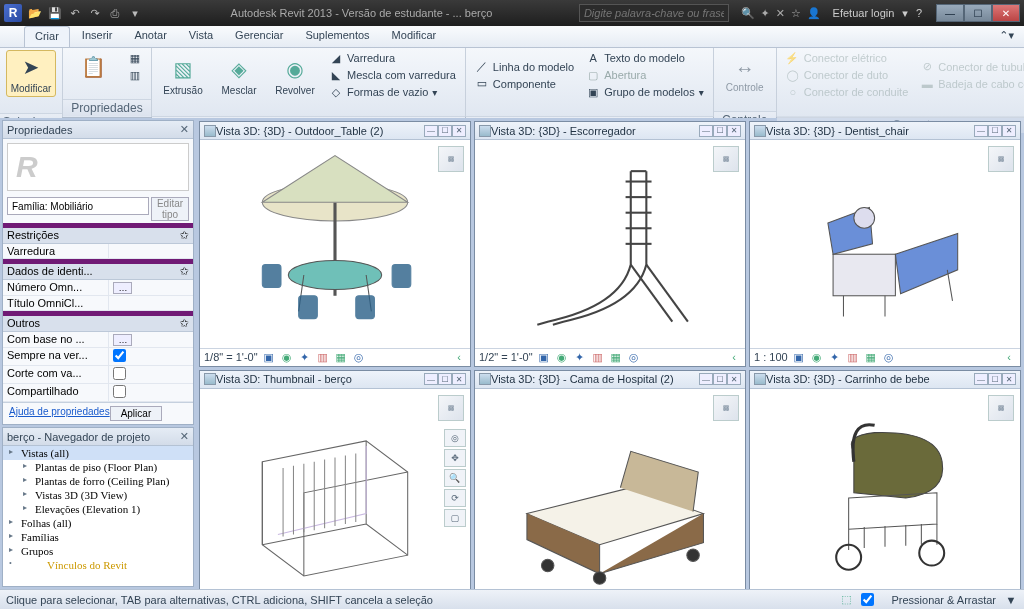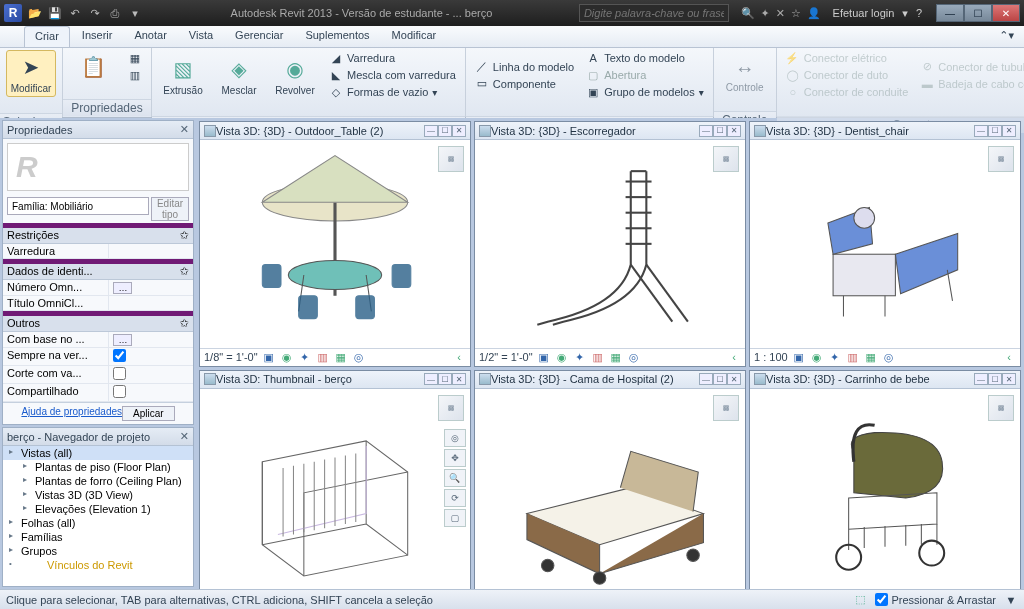--- a/index.html
+++ b/index.html
@@ -49,26 +49,26 @@
 .prop-preview { height: 48px; background:#fff; margin:4px; border:1px solid #ccc; display:flex; align-items:center; justify-content:flex-start; padding-left:8px;}
 .prop-preview .rlogo { font-size:30px; font-weight:bold; color:#ccc; font-style:italic;}
 .type-row { display:flex; gap:2px; padding:2px 4px;}
 .type-row input { flex:1; border:1px solid #aab; height:18px; padding:0 4px; font-size:10px;}
 .type-row button { border:1px solid #aab; background:#eef2f8; font-size:10px; padding:0 4px; cursor:pointer; color:#888;}
 .prop-cat { background:#d8e0ec; padding:1px 4px; font-size:10px; display:flex; justify-content:space-between; border-top:5px solid #701a75; border-bottom:1px solid #bcc8d8; cursor:pointer;}
 .prop-row { display:flex; border-bottom:1px solid #e2e7ef; font-size:10px;}
 .prop-row .k { width:56%; padding:1px 4px; border-right:1px solid #e2e7ef; overflow:hidden; white-space:nowrap;}
 .prop-row .v { flex:1; padding:1px 4px;}
 .prop-row input[type=checkbox]{ margin:0;}
-.prop-foot { display:flex; justify-content:center; padding:3px 6px; border-top:1px solid #c5d0de;}
+.prop-foot { display:flex; justify-content:flex-start; padding:3px 6px; border-top:1px solid #c5d0de;}
 .prop-foot a { color:#1a5bcc; text-decoration:underline; font-size:10px; cursor:pointer;}
 .prop-foot button { border:1px solid #aab; background:#eef2f8; font-size:10px; padding:1px 10px; cursor:pointer;}
 
 .tree { flex:1; overflow:auto; background:#fff; font-size:10px; }
-.tree-item { padding:1px 2px 1px 18px; cursor:pointer; white-space:nowrap; position:relative;}
+.tree-item { padding:1px 2px 1px 18px; cursor:pointer; white-space:nowrap; position:relative;font-family:Liberation Serif, serif;}
 .tree-item.sel { background:#cfe0f7;}
 .tree-item::before { content:"▸"; position:absolute; left:6px; color:#678; font-size:8px;}
 .tree-item.leaf::before { content:"•"; }
 .tree-sub { padding-left:14px;}
 
 
 .viewgrid { flex:1; display:grid; grid-template-columns:1fr 1fr 1fr; grid-template-rows:1fr 1fr; gap:3px; padding:3px; background:#b8c8e0;}
 .viewport { background:#fff; border:1px solid #7a8ca3; display:flex; flex-direction:column; position:relative;}
 .vp-head { height:18px; background:linear-gradient(#eef3fa,#dde6f2); border-bottom:1px solid #b4c2d4; display:flex; align-items:center; padding:0 4px; font-size:10px; color:#234;}
 .vp-head .cube { width:12px; height:12px; background:linear-gradient(#cde,#9bc); border:1px solid #89a;}
@@ -83,21 +83,21 @@
 .vp-foot .ficon { width:14px; height:12px; display:flex; align-items:center; justify-content:center; cursor:pointer; color:#4a7;}
 .vp-foot .ficon.b { color:#36a;}
 .vp-foot .ficon.r { color:#c66;}
 
 
 .drawing { width:100%; height:100%; }
 
 
 .statusbar { height:20px; background:linear-gradient(#eef2f8,#d8e0ec); border-top:1px solid #b4c2d4; display:flex; align-items:center; padding:0 6px; font-size:10px; color:#345; justify-content:space-between;}
 .statusbar .right { display:flex; align-items:center; gap:8px;}
-.statusbar .chk { display:flex; align-items:center; gap:3px;}
+.statusbar .chk { display:flex; align-items:center; gap:17px;}
 .statusbar .sicon { width:14px; height:14px; display:flex; align-items:center; justify-content:center; cursor:pointer;}
 
 svg { display:block; }
 </style>
 </head>
 <body>
 
 <div class="titlebar">
   <div class="r-icon">R</div>
   <div class="qat">

